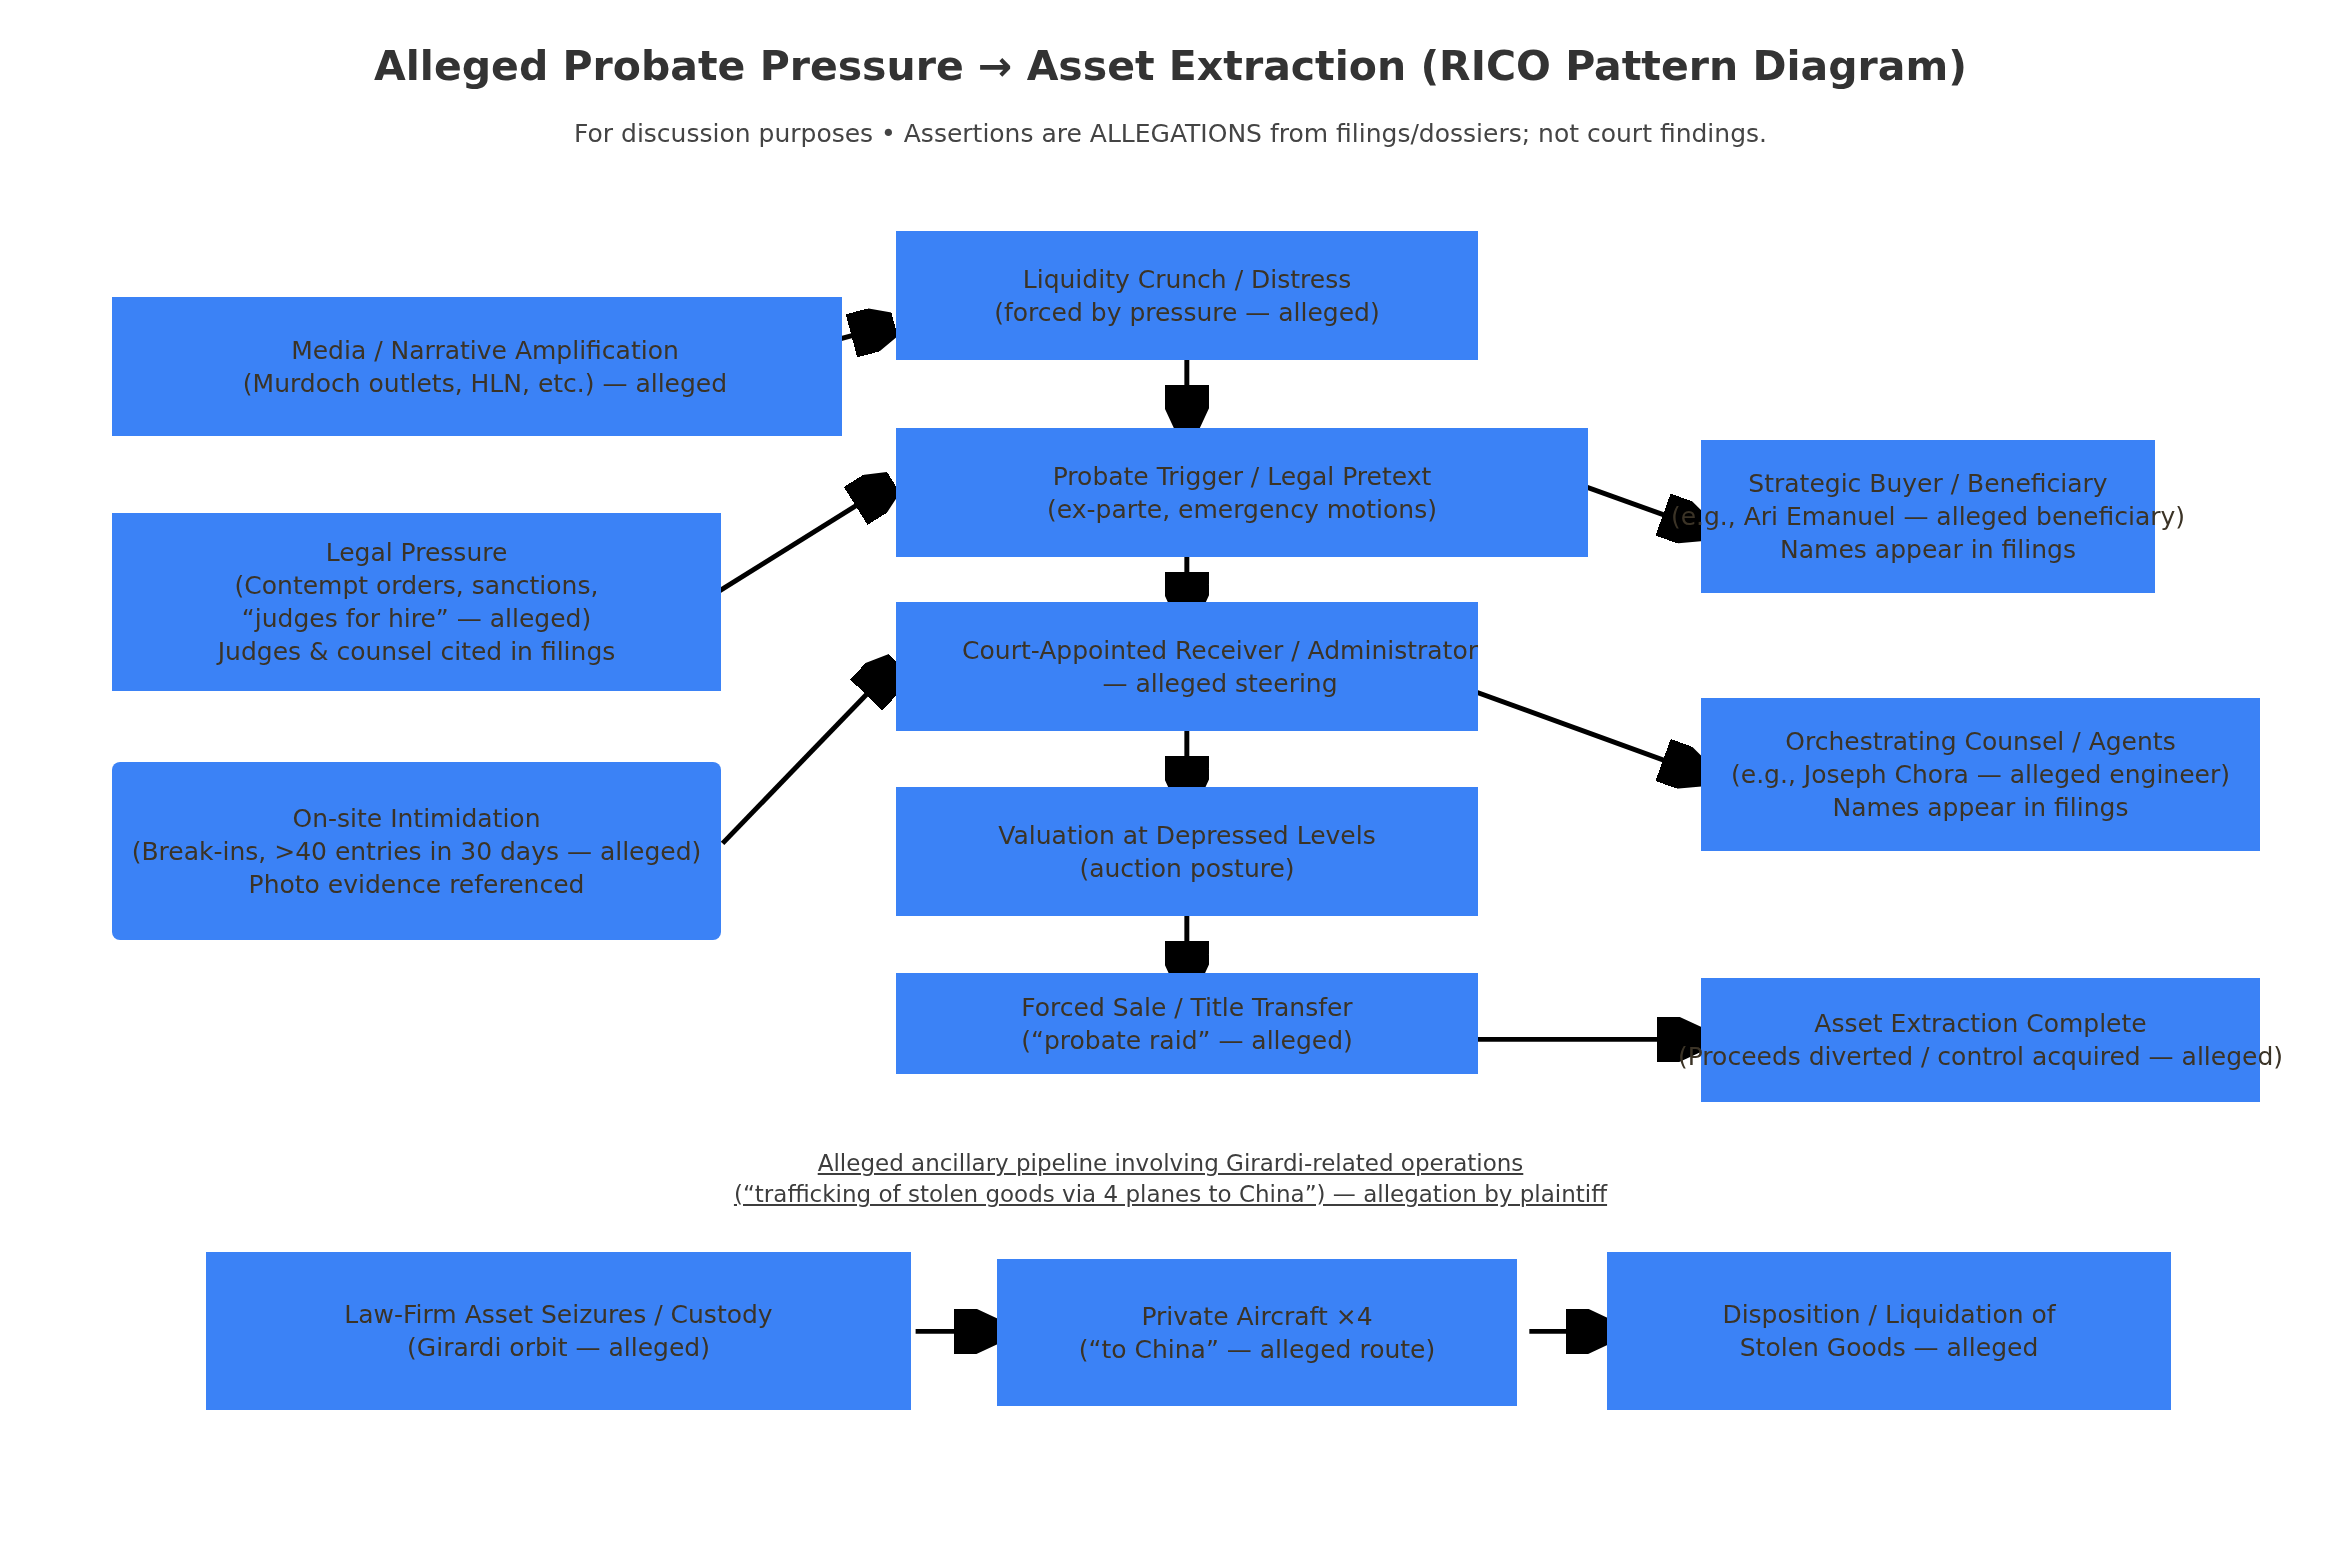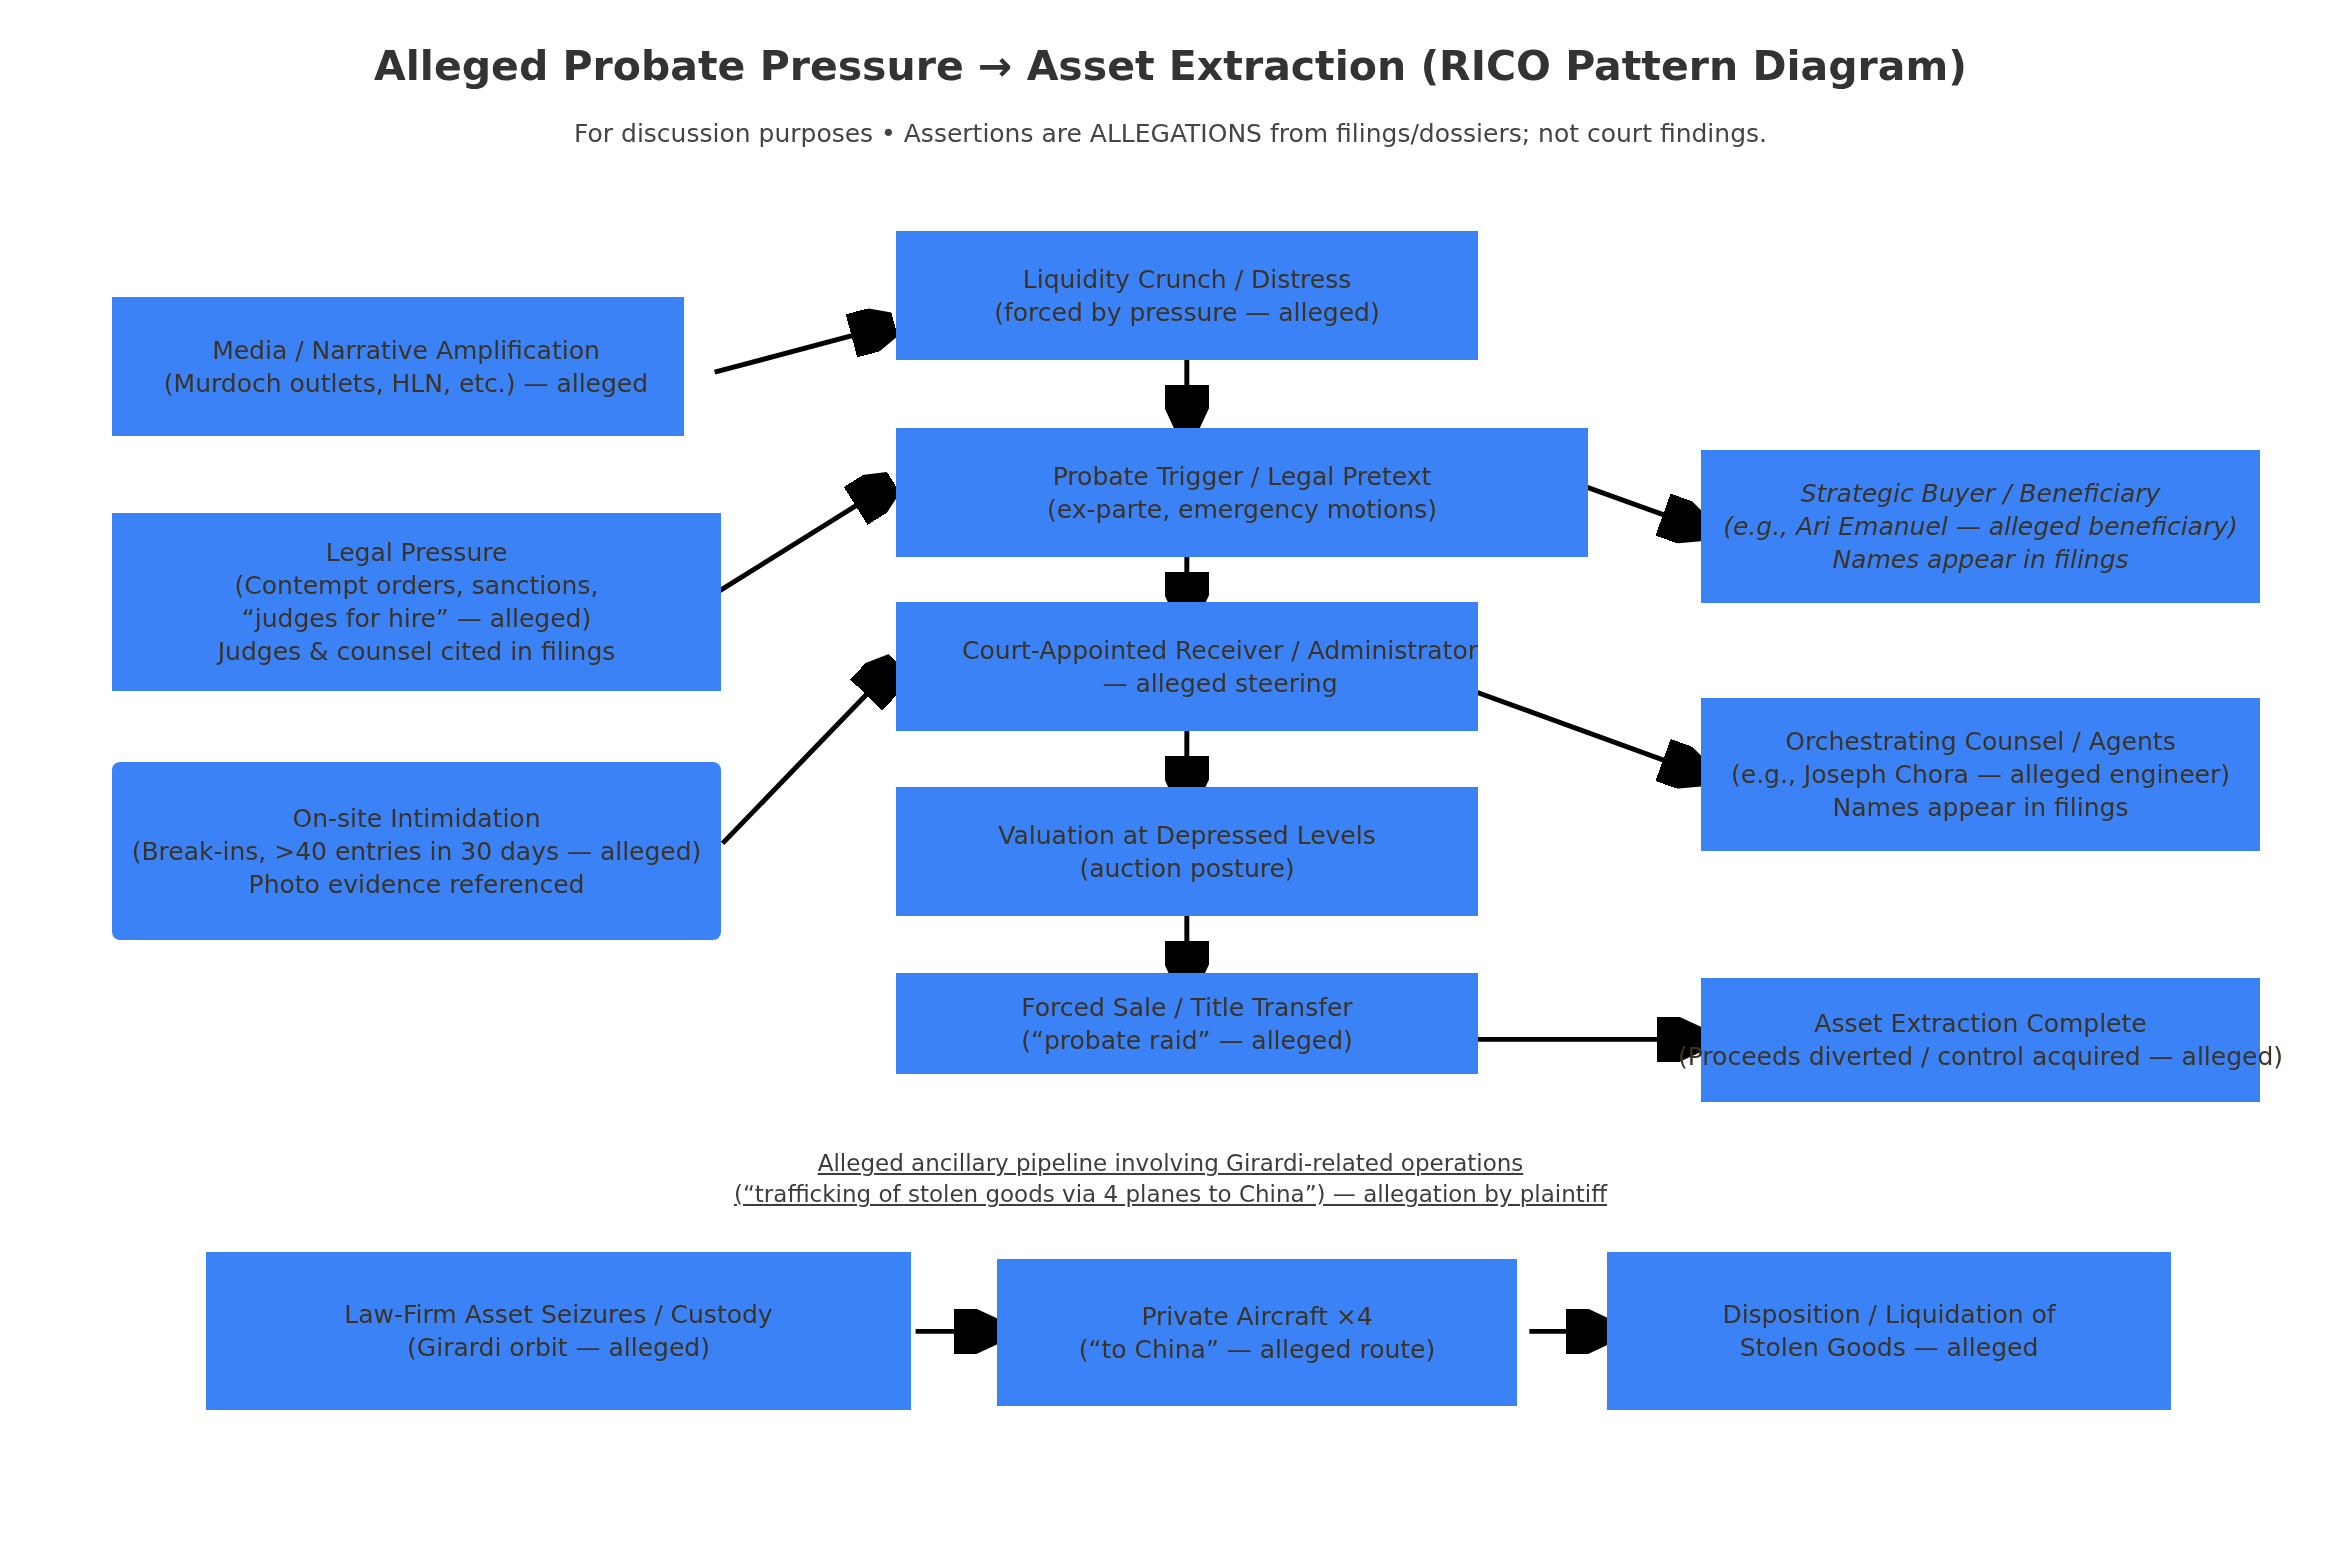--- a/index.html
+++ b/index.html
@@ -114,21 +114,21 @@
 
     <line x1="1199" y1="925" x2="1199" y2="987" marker-end="url(#ah)"></line>
 
     <line x1="1483" y1="1050" x2="1710" y2="1050" marker-end="url(#ah)"></line>
 
     <line x1="925" y1="1345" x2="1000" y2="1345" marker-end="url(#ah)"></line>
 
     <line x1="1545" y1="1345" x2="1618" y2="1345" marker-end="url(#ah)"></line>
   </svg>
 
-  <div class="node" style="left:112px; top:297px; width:572px; height:139px;padding-left:16px;">
+  <div class="node" style="left:112px; top:297px; width:730px; height:139px;padding-left:16px;">
     <div class="label">Media / Narrative Amplification
 (Murdoch outlets, HLN, etc.) — alleged</div>
   </div>
 
   <div class="node" style="left:112px; top:513px; width:609px; height:178px;">
     <div class="label">Legal Pressure
 (Contempt orders, sanctions,
 “judges for hire” — alleged)
 Judges &amp; counsel cited in filings</div>
   </div>
@@ -157,21 +157,21 @@
   <div class="node" style="left:896px; top:787px; width:582px; height:129px;">
     <div class="label">Valuation at Depressed Levels
 (auction posture)</div>
   </div>
 
   <div class="node" style="left:896px; top:973px; width:582px; height:101px;">
     <div class="label">Forced Sale / Title Transfer
 (“probate raid” — alleged)</div>
   </div>
 
-  <div class="node" style="left:1701px; top:450px; width:559px; height:153px;font-style:italic;">
+  <div class="node" style="left:1701px; top:440px; width:454px; height:153px;">
     <div class="label">Strategic Buyer / Beneficiary
 (e.g., Ari Emanuel — alleged beneficiary)
 Names appear in filings</div>
   </div>
 
   <div class="node" style="left:1701px; top:698px; width:559px; height:153px;">
     <div class="label">Orchestrating Counsel / Agents
 (e.g., Joseph Chora — alleged engineer)
 Names appear in filings</div>
   </div>

